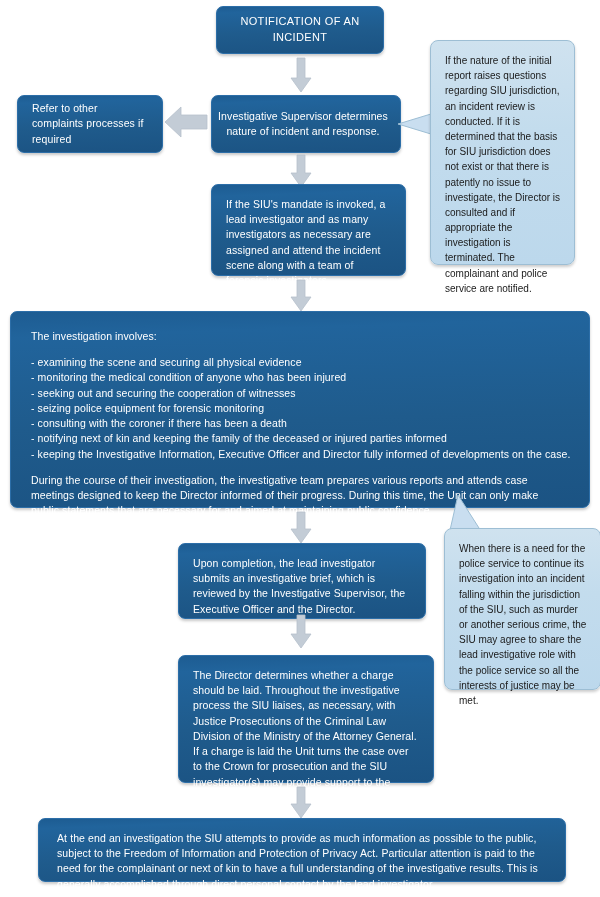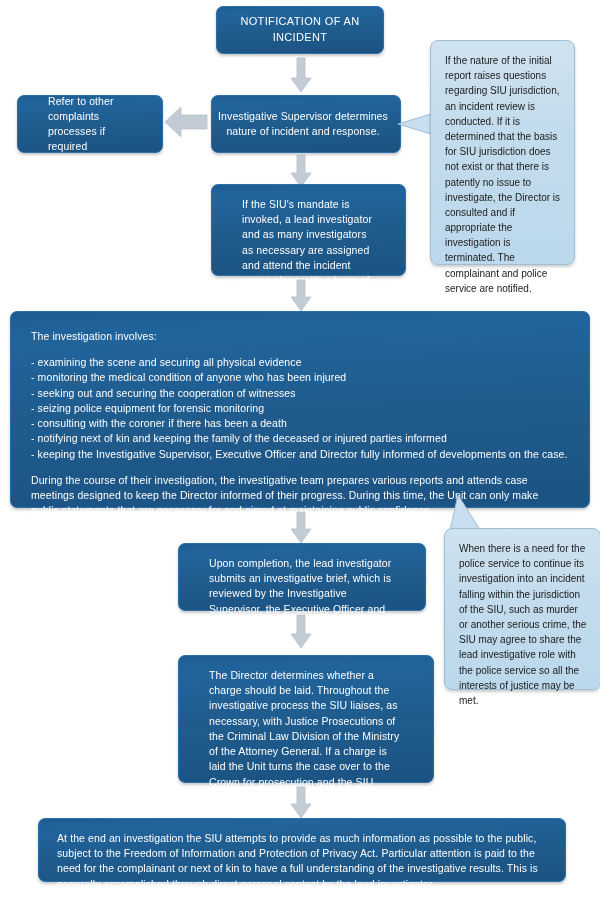--- a/index.html
+++ b/index.html
@@ -22,21 +22,21 @@
 
   
   .box {
     position: absolute;
     box-sizing: border-box;
     border-radius: 7px;
     background: linear-gradient(178deg, #1d5c92 0%, #21649c 12%, #1f5b8c 55%, #1b5383 100%);
     border: 1px solid #2c6ea8;
     box-shadow: 0 2px 3px rgba(0,0,0,0.22);
     color: #ffffff;
-    padding: 12px 30px;
+    padding: 12px 14px;
     font-size: 10.5px;
     line-height: 1.45;
     letter-spacing: .1px;
   }
   .box.center-text {
     display: flex;
     align-items: center;
     justify-content: flex-end;
     text-align: center;
     padding: 8px 12px;
@@ -131,40 +131,40 @@
     <div class="inner">
       <div>The investigation involves:</div>
       <div class="spacer-line"></div>
       <ul class="bullets">
         <li>- examining the scene and securing all physical evidence</li>
         <li>- monitoring the medical condition of anyone who has been injured</li>
         <li>- seeking out and securing the cooperation of witnesses</li>
         <li>- seizing police equipment for forensic monitoring</li>
         <li>- consulting with the coroner if there has been a death</li>
         <li>- notifying next of kin and keeping the family of the deceased or injured parties informed</li>
-        <li>- keeping the Investigative Supervisor, Executive Officer and Director fully informed of developments on the case.</li>
+        <li>- keeping the Investigative Information, Executive Officer and Director fully informed of developments on the case.</li>
       </ul>
       <div class="spacer-line"></div>
       <p class="para">During the course of their investigation, the investigative team prepares various reports and attends case meetings designed to keep the Director informed of their progress. During this time, the Unit can only make public statements that are necessary for and aimed at maintaining public confidence.</p>
     </div>
   </div>
 
   <svg class="arrow" style="left:291px; top:512px; width:20px; height:32px;" viewBox="0 0 20 32">
     <polygon points="6,0 14,0 14,17 20,17 10,31 0,17 6,17" fill="#c3ccd6" stroke="#b6c0cb" stroke-width="0.8"></polygon>
   </svg>
 
   <svg class="callout-tail" style="left:440px; top:495px; width:60px; height:50px;" viewBox="0 0 60 50">
     <polygon points="18,0 46,44 8,44" fill="#c9def0" stroke="#9dbed4" stroke-width="1"></polygon>
   </svg>
 
   <div class="callout" style="left:444px; top:528px; width:157px; height:162px;">
     <span>When there is a need for the police service to continue its investigation into an incident falling within the jurisdiction of the SIU, such as murder or another serious crime, the SIU may agree to share the lead investigative role with the police service so all the interests of justice may be met.</span>
   </div>
 
-  <div class="box" style="left:178px; top:543px; width:248px; height:68px;">
+  <div class="box" style="left:178px; top:543px; width:248px; height:76px;">
     <span class="inner">Upon completion, the lead investigator submits an investigative brief, which is reviewed by the Investigative Supervisor, the Executive Officer and the Director.</span>
   </div>
 
   <svg class="arrow" style="left:291px; top:615px; width:20px; height:34px;" viewBox="0 0 20 34">
     <polygon points="6,0 14,0 14,19 20,19 10,33 0,19 6,19" fill="#c3ccd6" stroke="#b6c0cb" stroke-width="0.8"></polygon>
   </svg>
 
   <div class="box" style="left:178px; top:655px; width:256px; height:128px;">
     <span class="inner">The Director determines whether a charge should be laid. Throughout the investigative process the SIU liaises, as necessary, with Justice Prosecutions of the Criminal Law Division of the Ministry of the Attorney General. If a charge is laid the Unit turns the case over to the Crown for prosecution and the SIU investigator(s) may provide support to the Crown in its prosecution.</span>
   </div>

